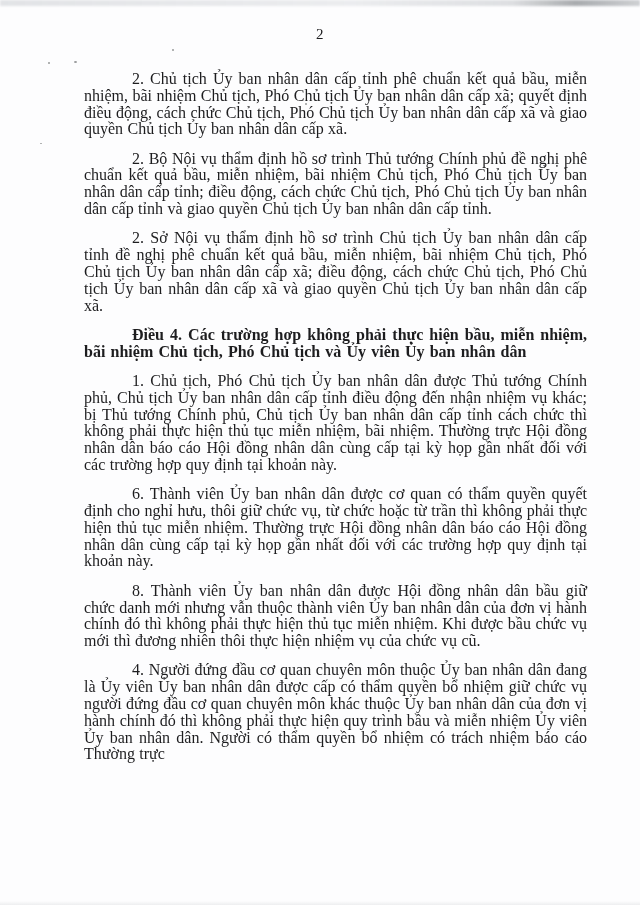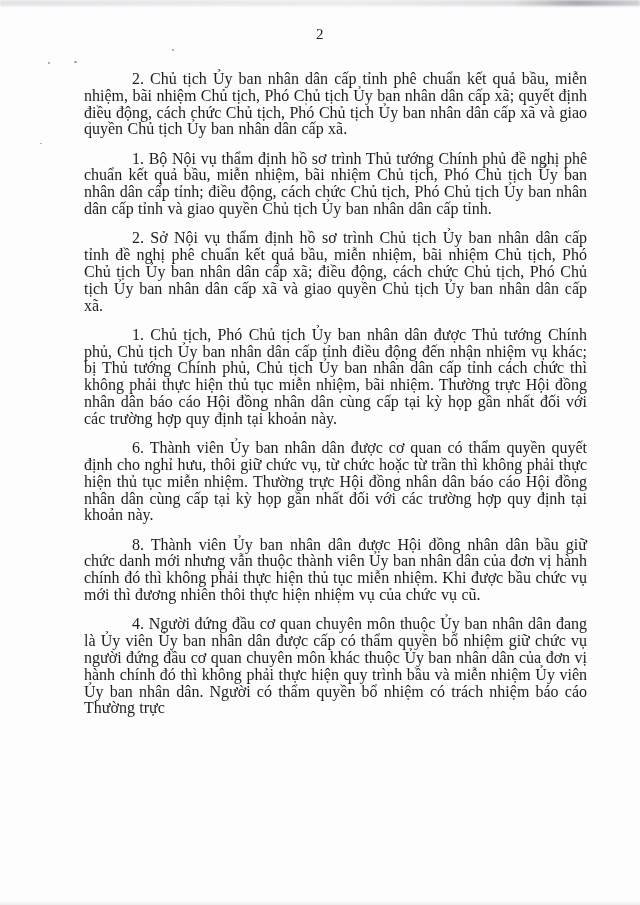--- a/index.html
+++ b/index.html
@@ -83,21 +83,22 @@
   <div class="speck" style="left:305px;top:103px;width:2px;height:2px;"></div>
   <div class="speck" style="left:394px;top:96px;width:2px;height:2px;"></div>
   <div class="speck" style="left:89px;top:122px;width:2px;height:2px;"></div>
   <div class="speck" style="left:40px;top:143px;width:2px;height:1px;"></div>
   <div class="speck" style="left:94px;top:206px;width:2px;height:2px;"></div>
 
   <div class="page-number">2</div>
 
   <div class="content">
     <p class="body">2. Chủ tịch Ủy ban nhân dân cấp tỉnh phê chuẩn kết quả bầu, miễn nhiệm, bãi nhiệm Chủ tịch, Phó Chủ tịch Ủy ban nhân dân cấp xã; quyết định điều động, cách chức Chủ tịch, Phó Chủ tịch Ủy ban nhân dân cấp xã và giao quyền Chủ tịch Ủy ban nhân dân cấp xã.</p>
-    <p class="body">1. Bộ Nội vụ thẩm định hồ sơ trình Thủ tướng Chính phủ đề nghị phê chuẩn kết quả bầu, miễn nhiệm, bãi nhiệm Chủ tịch, Phó Chủ tịch Ủy ban nhân dân cấp tỉnh; điều động, cách chức Chủ tịch, Phó Chủ tịch Ủy ban nhân dân cấp tỉnh và giao quyền Chủ tịch Ủy ban nhân dân cấp tỉnh.</p>
+    <p class="body">2. Bộ Nội vụ thẩm định hồ sơ trình Thủ tướng Chính phủ đề nghị phê chuẩn kết quả bầu, miễn nhiệm, bãi nhiệm Chủ tịch, Phó Chủ tịch Ủy ban nhân dân cấp tỉnh; điều động, cách chức Chủ tịch, Phó Chủ tịch Ủy ban nhân dân cấp tỉnh và giao quyền Chủ tịch Ủy ban nhân dân cấp tỉnh.</p>
     <p class="body">2. Sở Nội vụ thẩm định hồ sơ trình Chủ tịch Ủy ban nhân dân cấp tỉnh đề nghị phê chuẩn kết quả bầu, miễn nhiệm, bãi nhiệm Chủ tịch, Phó Chủ tịch Ủy ban nhân dân cấp xã; điều động, cách chức Chủ tịch, Phó Chủ tịch Ủy ban nhân dân cấp xã và giao quyền Chủ tịch Ủy ban nhân dân cấp xã.</p>
+    <p class="heading">Điều 4. Các trường hợp không phải thực hiện bầu, miễn nhiệm, bãi nhiệm Chủ tịch, Phó Chủ tịch và Ủy viên Ủy ban nhân dân</p>
     <p class="body">1. Chủ tịch, Phó Chủ tịch Ủy ban nhân dân được Thủ tướng Chính phủ, Chủ tịch Ủy ban nhân dân cấp tỉnh điều động đến nhận nhiệm vụ khác; bị Thủ tướng Chính phủ, Chủ tịch Ủy ban nhân dân cấp tỉnh cách chức thì không phải thực hiện thủ tục miễn nhiệm, bãi nhiệm. Thường trực Hội đồng nhân dân báo cáo Hội đồng nhân dân cùng cấp tại kỳ họp gần nhất đối với các trường hợp quy định tại khoản này.</p>
     <p class="body">6. Thành viên Ủy ban nhân dân được cơ quan có thẩm quyền quyết định cho nghỉ hưu, thôi giữ chức vụ, từ chức hoặc từ trần thì không phải thực hiện thủ tục miễn nhiệm. Thường trực Hội đồng nhân dân báo cáo Hội đồng nhân dân cùng cấp tại kỳ họp gần nhất đối với các trường hợp quy định tại khoản này.</p>
     <p class="body">8. Thành viên Ủy ban nhân dân được Hội đồng nhân dân bầu giữ chức danh mới nhưng vẫn thuộc thành viên Ủy ban nhân dân của đơn vị hành chính đó thì không phải thực hiện thủ tục miễn nhiệm. Khi được bầu chức vụ mới thì đương nhiên thôi thực hiện nhiệm vụ của chức vụ cũ.</p>
     <p class="body">4. Người đứng đầu cơ quan chuyên môn thuộc Ủy ban nhân dân đang là Ủy viên Ủy ban nhân dân được cấp có thẩm quyền bổ nhiệm giữ chức vụ người đứng đầu cơ quan chuyên môn khác thuộc Ủy ban nhân dân của đơn vị hành chính đó thì không phải thực hiện quy trình bầu và miễn nhiệm Ủy viên Ủy ban nhân dân. Người có thẩm quyền bổ nhiệm có trách nhiệm báo cáo Thường trực</p>
   </div>
 
 </div>
 
 </body></html>

